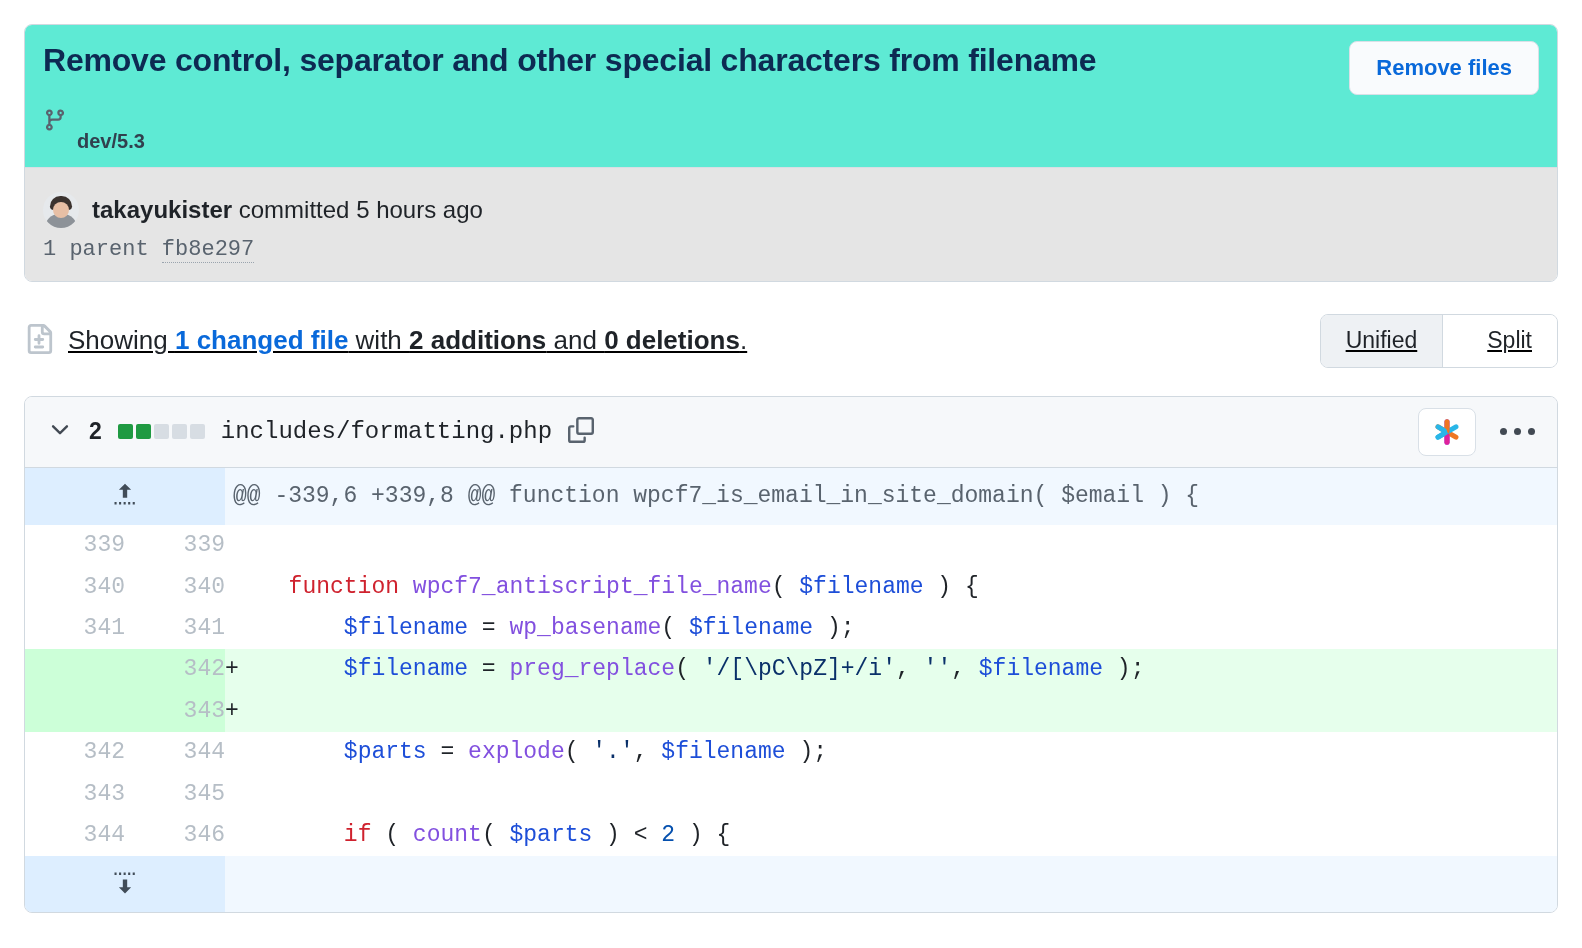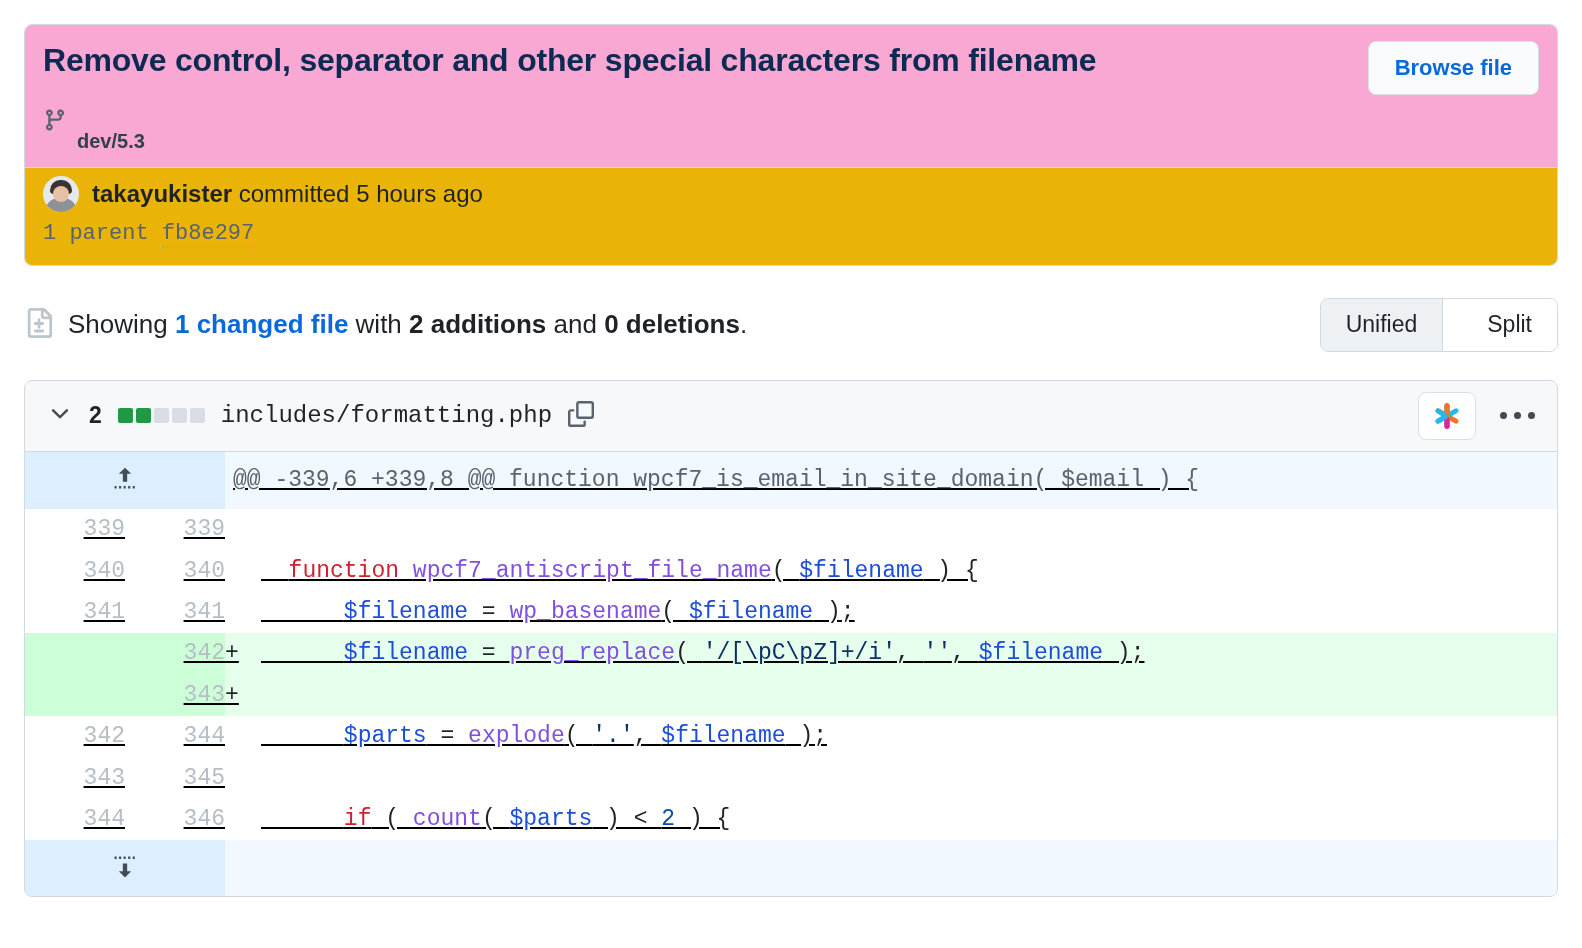--- a/index.html
+++ b/index.html
@@ -13,21 +13,21 @@
   .page { width: 1582px; height: 948px; position: relative; padding: 24px; }
 
   
   .commit-card {
     border: 1px solid #d1d9e0;
     border-radius: 8px;
     overflow: hidden;
     background: #ffffff;
   }
   .commit-head {
-    background: #f9a8d4;
+    background: #5eead4;
     padding: 16px 18px 14px 18px;
     display: flex;
     align-items: flex-start;
     justify-content: space-between;
     gap: 16px;
   }
   .commit-title-wrap { flex: 1 1 auto; min-width: 0; }
   .commit-title {
     font-size: 32px;
     font-weight: 700;
@@ -52,22 +52,22 @@
     font-size: 22px;
     font-weight: 700;
     padding: 12px 26px;
     line-height: 1.25;
     cursor: pointer;
     white-space: nowrap;
   }
 
   .commit-meta {
     border-top: 1px solid #d8dee4;
-    padding: 8px 18px 18px 18px;
-    background: #eab308;
+    padding: 24px 18px 18px 18px;
+    background: #e5e5e5;
   }
   .author-row { display: flex; align-items: center; gap: 13px; }
   .avatar {
     width: 36px; height: 36px; border-radius: 50%;
     background: #e6e9ec;
     position: relative; overflow: hidden;
     flex: 0 0 auto;
   }
   .avatar .hair {
     position: absolute; left: 7px; top: 4px; width: 22px; height: 14px;
@@ -100,20 +100,21 @@
     cursor: pointer;
   }
   .commit-sha-group { margin-left: 46px; }
   .commit-sha { color: #59636e; }
 
   
   .showing-bar {
     margin-top: 32px;
     display: flex; align-items: center; justify-content: space-between;
     gap: 23px;
+    text-decoration: underline;
   }
   .showing-left { display: flex; align-items: center; gap: 14px; }
   .file-diff-icon { flex: 0 0 auto; color: #bdc5cd; display: block; }
   .showing-text { font-size: 26px; color: #1f2328; line-height: 1.2; }
   .showing-text .lnk { color: #0969da; font-weight: 600; cursor: pointer; }
   .showing-text b { font-weight: 700; }
 
   .seg {
     display: flex;
     border: 1px solid #d1d9e0;
@@ -167,21 +168,21 @@
     width: 58px; height: 48px;
     border: 1px solid #d9e0e7; border-radius: 8px;
     background: #ffffff;
     display: flex; align-items: center; justify-content: center;
     cursor: pointer;
   }
   .kebab { display: flex; gap: 7px; align-items: center; padding: 6px 6px; cursor: pointer; }
   .kebab span { width: 7px; height: 7px; border-radius: 50%; background: #424a53; display:block; }
 
   
-  table.diff { width: 100%; border-collapse: collapse; table-layout: fixed; text-decoration: underline; }
+  table.diff { width: 100%; border-collapse: collapse; table-layout: fixed; }
   table.diff td { padding: 0; vertical-align: top; }
   .ln {
     width: 76px;
     text-align: right;
     padding: 4px 14px 4px 8px;
     font-family: "Liberation Mono", monospace;
     font-size: 23px;
     color: #b6bec6;
     user-select: none;
     line-height: 1.8;
@@ -251,21 +252,21 @@
         <div class="commit-title">Remove control, separator and other special characters from filename</div>
         <div class="branch-row">
           <span class="branch-icon">
             <svg width="24" height="24" viewBox="0 0 16 16" fill="currentColor" aria-hidden="true">
               <path d="M9.5 3.25a2.25 2.25 0 1 1 3 2.122V6A2.5 2.5 0 0 1 10 8.5H6a1 1 0 0 0-1 1v1.128a2.251 2.251 0 1 1-1.5 0V5.372a2.25 2.25 0 1 1 1.5 0v1.836A2.493 2.493 0 0 1 6 7h4a1 1 0 0 0 1-1v-.628A2.25 2.25 0 0 1 9.5 3.25Zm-6 0a.75.75 0 1 0 1.5 0 .75.75 0 0 0-1.5 0Zm8.25-.75a.75.75 0 1 0 0 1.5.75.75 0 0 0 0-1.5ZM4.25 12a.75.75 0 1 0 0 1.5.75.75 0 0 0 0-1.5Z"></path>
             </svg>
           </span>
           <span class="branch-name">dev/5.3</span>
         </div>
       </div>
-      <button class="browse-btn">Browse file</button>
+      <button class="browse-btn">Remove files</button>
     </div>
 
     <div class="commit-meta">
       <div class="author-row">
         <span class="avatar">
           <span class="body"></span>
             <span class="hair"></span>
             <span class="face"></span>
         </span>
         <div class="author-line">

